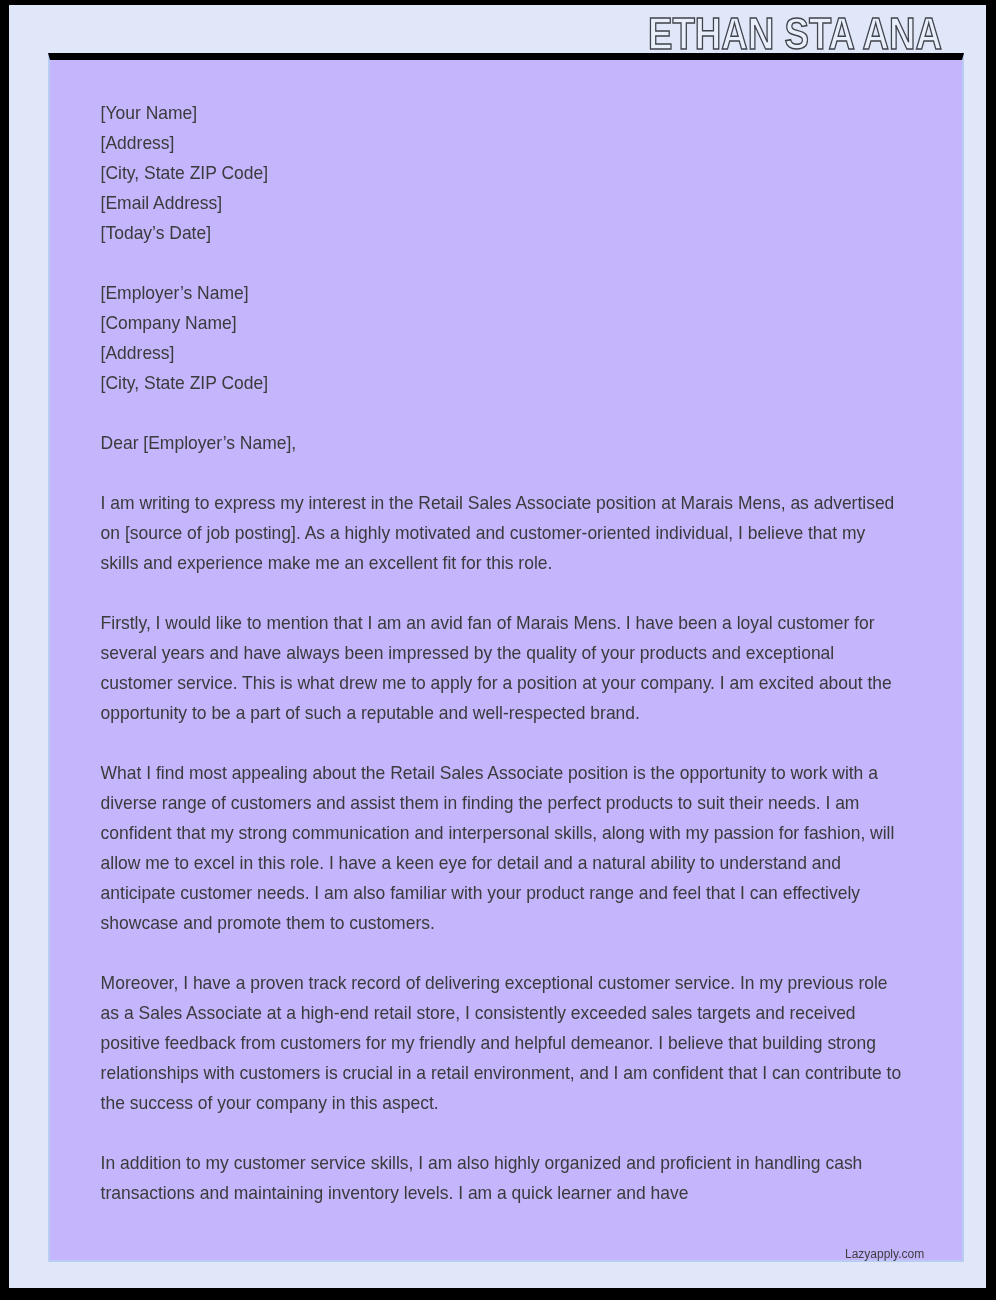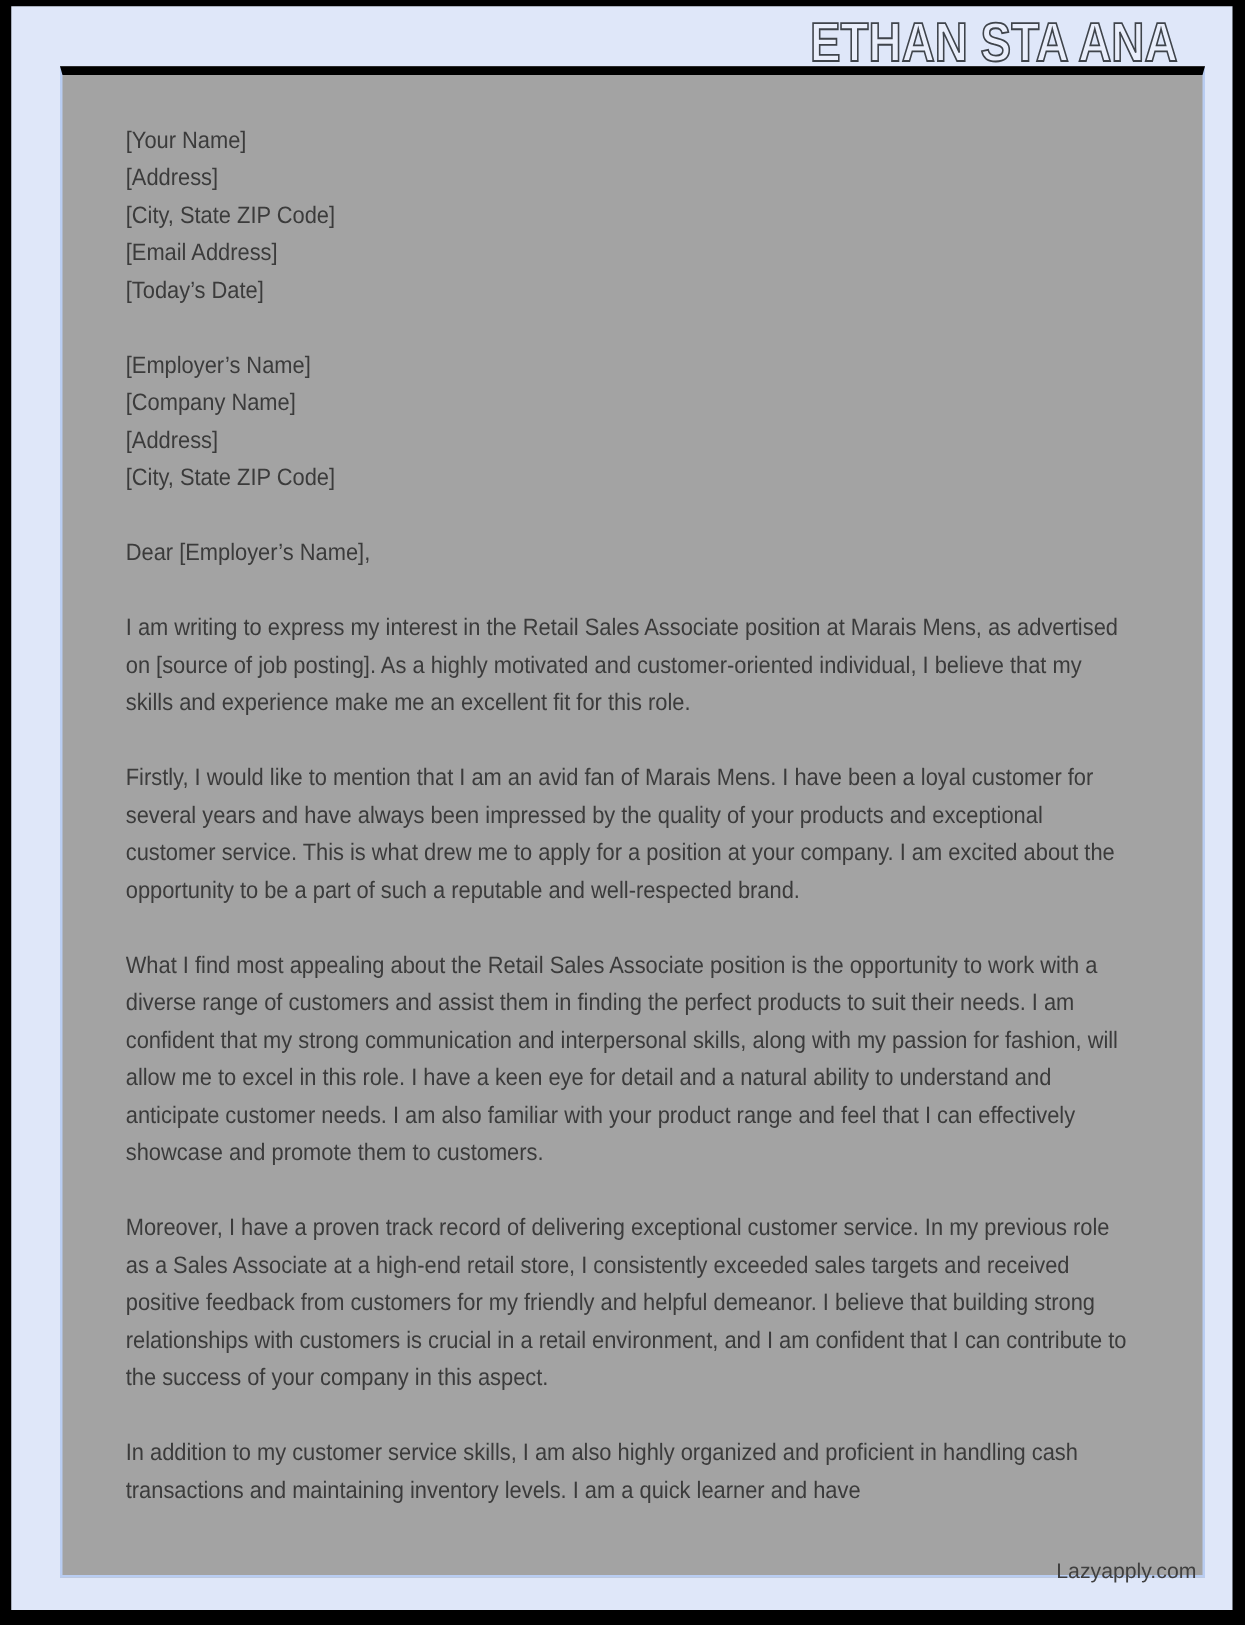--- a/index.html
+++ b/index.html
@@ -43,21 +43,21 @@
     stroke-width: 1.5px;
   }
   
   .page {
     position: absolute;
     left: 48px;
     top: 53px;
     width: 916px;
     height: 1209px;
     box-sizing: border-box;
-    background: #a3a3a3;
+    background: #c4b5fd;
     border-top: 7px solid #000000;
     border-left: 2px solid #b9cdf2;
     border-right: 2px solid #b9cdf2;
     border-bottom: 2px solid #b9cdf2;
     z-index: 1;
   }
   
   .content {
     width: 872px;
     padding: 38px 0 0 55px;
@@ -69,21 +69,21 @@
   }
   .block { margin: 0 0 30px 0; }
   .para  { margin: 0 0 30px 0; }
   .line  { height: 30px; }
   
   .watermark {
     position: absolute;
     left: 845px;
     top: 1247px;
     z-index: 5;
-    font-size: 17px;
+    font-size: 12px;
     color: #3f3f3f;
   }
 </style>
 </head>
 <body>
 
 <div>
   <svg class="header-name" viewBox="0 0 300 52" aria-hidden="true">
     <text x="2" y="43" textLength="294" lengthAdjust="spacingAndGlyphs">ETHAN STA ANA</text>
   </svg>

